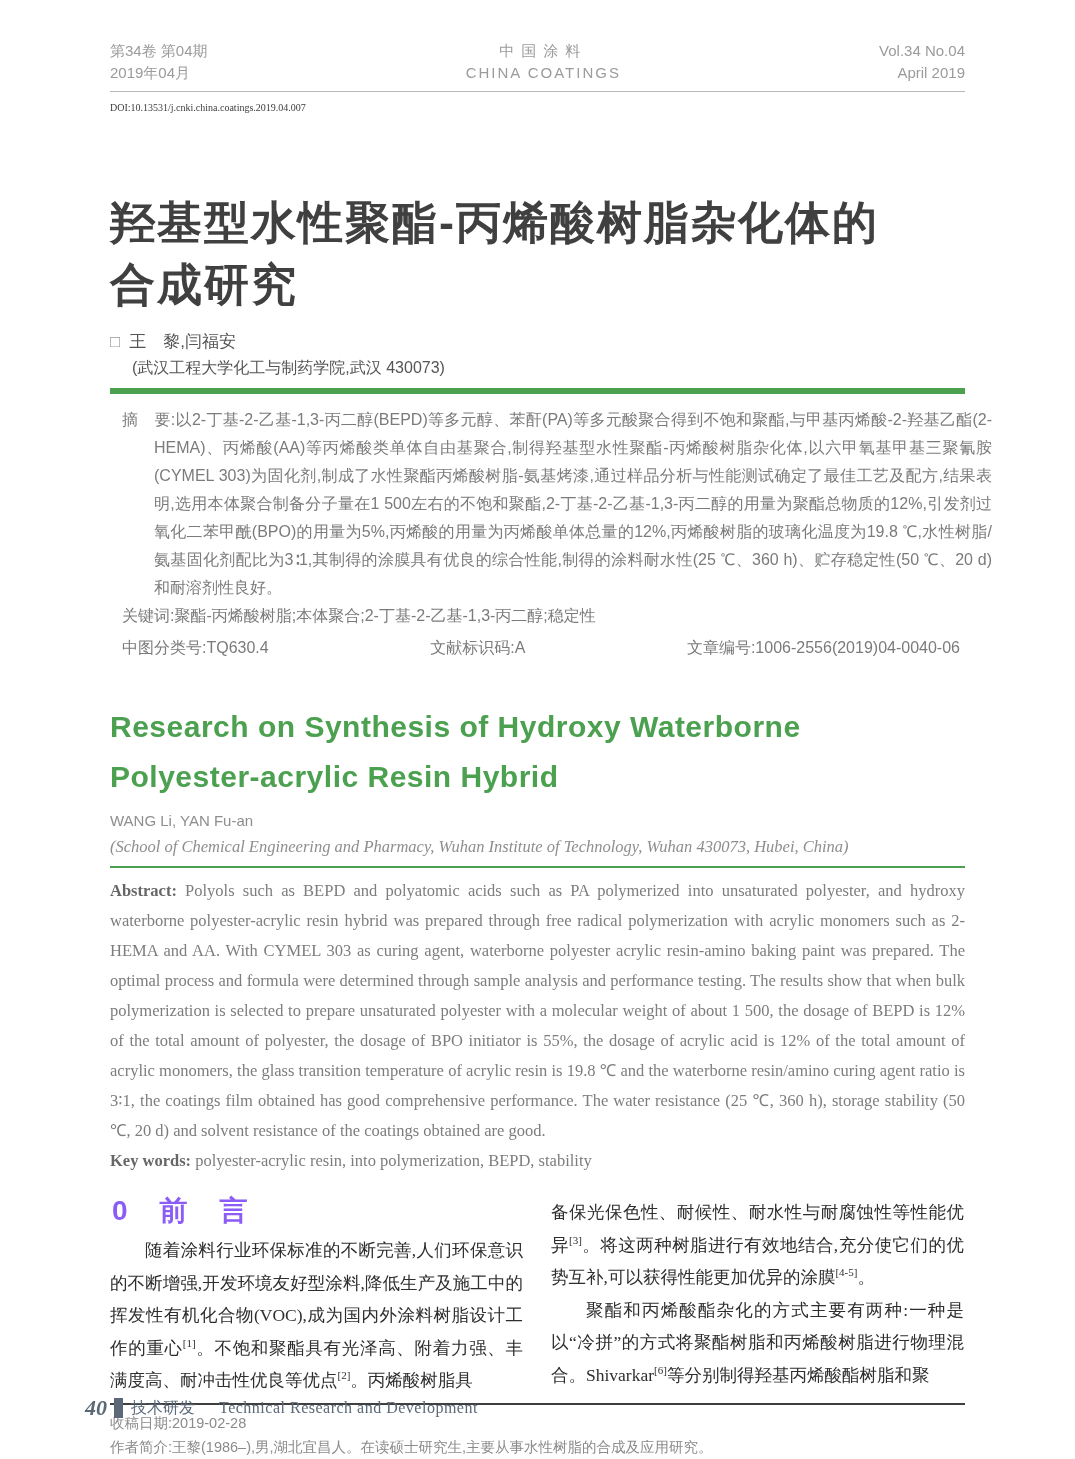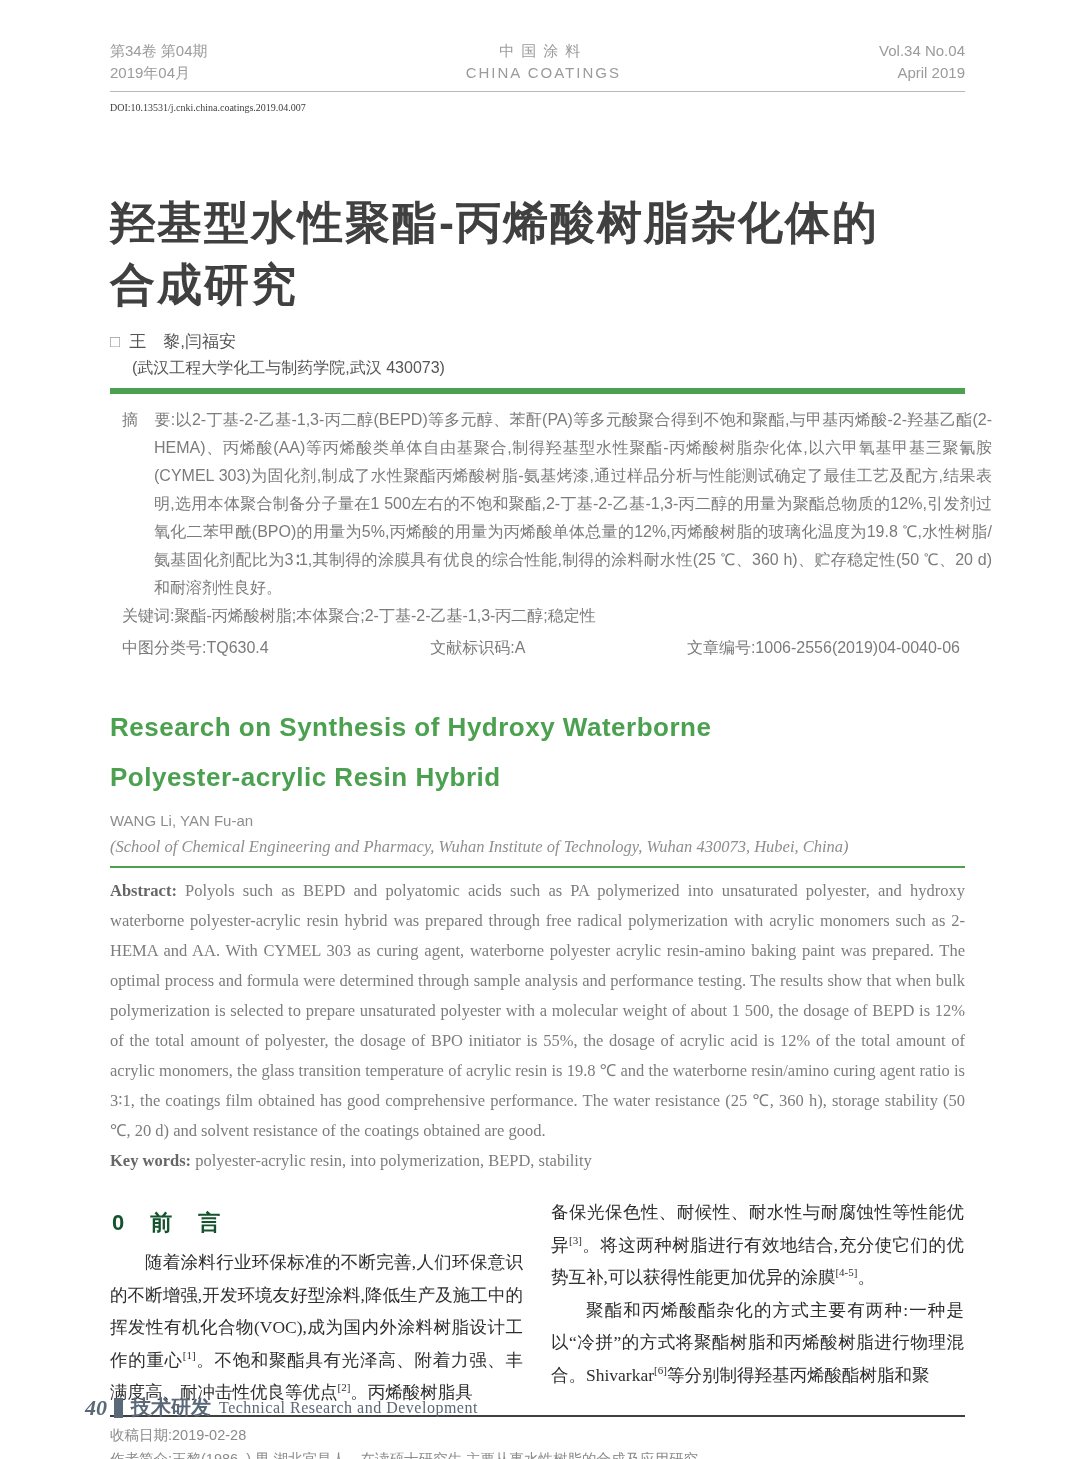--- a/index.html
+++ b/index.html
@@ -46,53 +46,53 @@
   .meta-row{
     display:flex;justify-content:space-between;
     margin:4px 0 0 12px;width:838px;
     color:#7b7b7b;font-family:"Liberation Sans", sans-serif;font-size:16px;line-height:28px;
   }
 
   
   .title-en{
     margin-top:40px;color:#4ca150;
     font-family:"Liberation Sans", sans-serif;font-weight:bold;
-    font-size:26px;line-height:50px;letter-spacing:0.5px;
+    font-size:30px;line-height:50px;letter-spacing:0.5px;
   }
   .title-en span{display:block;}
   .authors-en{font-family:"Liberation Sans", sans-serif;font-size:15px;color:#8e8e8e;line-height:26px;margin-top:0;}
   .affil-en{font-style:italic;font-size:16.5px;color:#8e8e8e;line-height:26px;}
   .green-rule{height:2px;background:#4ca150;margin-top:6px;}
 
   
   .abs-en{margin-top:8px;color:#7d7d7d;font-size:16.5px;line-height:30px;text-align:justify;}
   .abs-en-label,.kw-en-label{font-weight:bold;color:#666;}
   .kw-en{color:#7d7d7d;font-size:16.5px;line-height:30px;}
 
   
   .intro{display:flex;gap:28px;margin-top:16px;}
   .col{width:413px;}
   .intro-heading{
-    color:#14532d;font-family:"Liberation Sans", sans-serif;font-weight:bold;
-    font-size:22px;line-height:30px;margin:16px 0 8px 2px;letter-spacing:2px;
+    color:#8b5cf6;font-family:"Liberation Sans", sans-serif;font-weight:bold;
+    font-size:28px;line-height:30px;margin:4px 0 8px 2px;letter-spacing:2px;
   }
   .body-p{font-size:17.5px;line-height:32.5px;text-align:justify;color:#2e2e2e;margin:0;}
   .indent{text-indent:2em;}
   .col-right{padding-top:4px;}
   sup.ref{font-size:11px;line-height:0;color:#2e2e2e;}
 
   
   .footnote{border-top:2px solid #3f3f3f;margin-top:6px;padding-top:6px;
     color:#8b8b8b;font-family:"Liberation Sans", sans-serif;font-size:14.5px;line-height:24px;}
 
   
   .page-footer{position:absolute;left:85px;bottom:38px;display:flex;align-items:center;color:#5a6878;}
   .pf-num{font-family:"Liberation Serif", serif;font-weight:bold;font-style:italic;font-size:22px;margin-right:7px;}
   .pf-bar{width:9px;height:20px;background:#5a6878;margin-right:8px;}
-  .pf-zh{font-family:"Liberation Sans", sans-serif;font-weight:bold;font-size:20px;margin-right:8px;}
+  .pf-zh{font-family:"Liberation Sans", sans-serif;font-weight:normal;font-size:16px;margin-right:24px;}
   .pf-en{font-family:"Liberation Serif", serif;font-size:16px;letter-spacing:0.5px;}
 </style>
 </head>
 <body>
 
 <div class="content">
 
   <div class="journal-header">
     <div class="jh-left">
       <div>第34卷 第04期</div>

